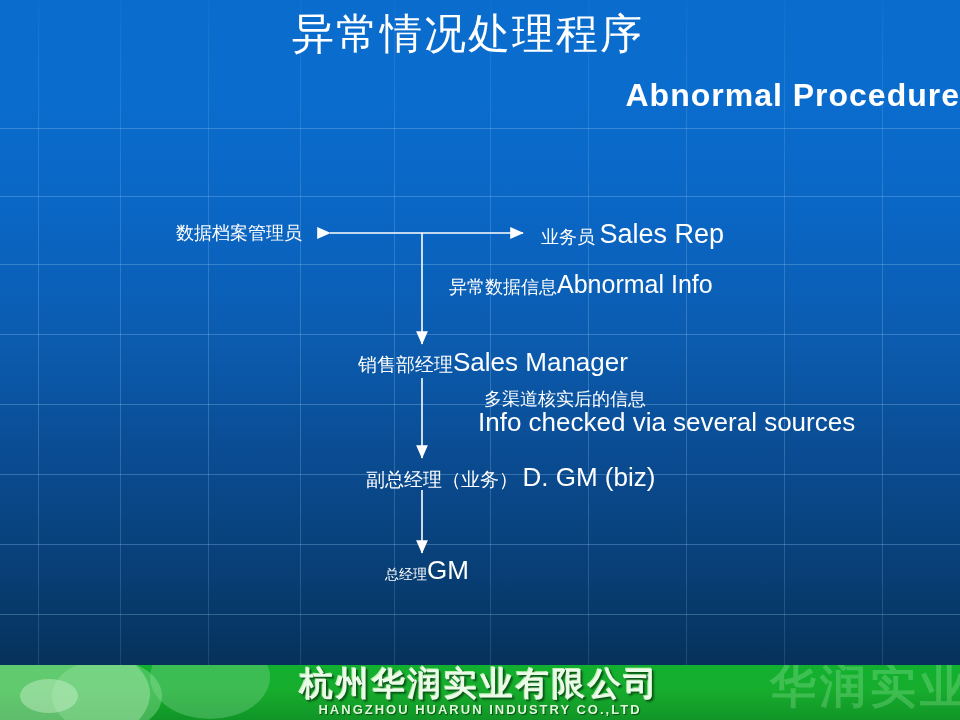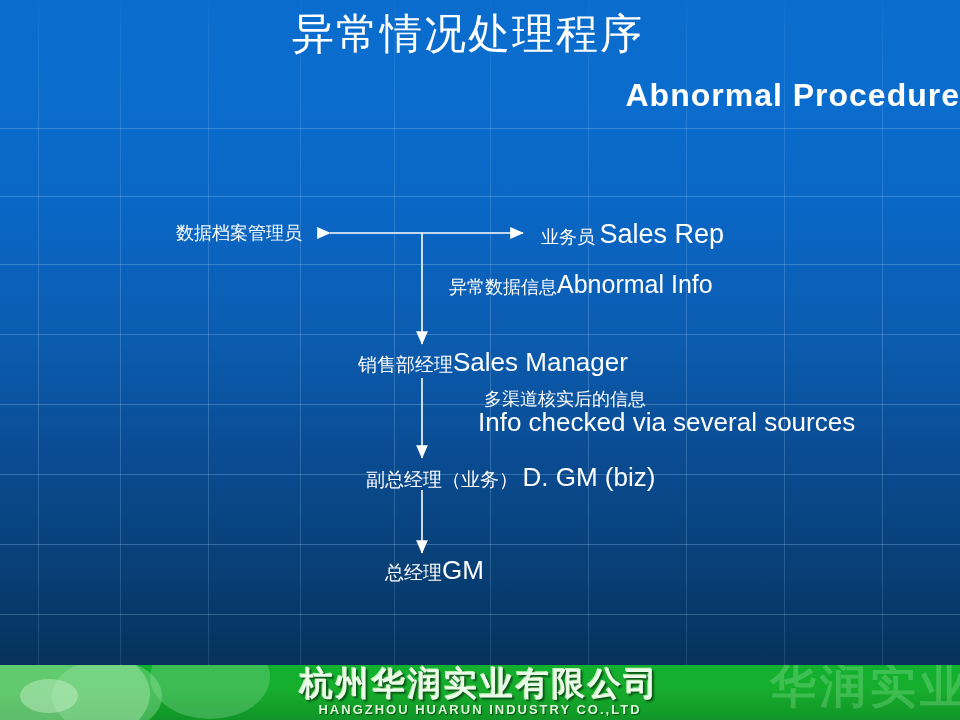--- a/index.html
+++ b/index.html
@@ -61,21 +61,21 @@
   .lbl-mgr .en{font-size:26px;}
 
   .lbl-chk-cn{left:484px;top:387px;font-size:18px;}
   .lbl-chk-en{left:478px;top:407px;font-size:26px;}
 
   .lbl-dgm{left:366px;top:462px;}
   .lbl-dgm .cn{font-size:19px;}
   .lbl-dgm .en{font-size:26px;}
 
   .lbl-gm{left:385px;top:555px;}
-  .lbl-gm .cn{font-size:19px;}
+  .lbl-gm .cn{font-size:14px;}
   .lbl-gm .en{font-size:26px;}
 
   
   .arrow-svg{position:absolute;left:0;top:0;width:960px;height:720px;pointer-events:none;}
 
   
   #footer{
     position:absolute;left:0;bottom:0;width:960px;height:55px;
     background:linear-gradient(180deg,#12b030 0%,#17ad2d 45%,#109526 100%);
     overflow:hidden;

